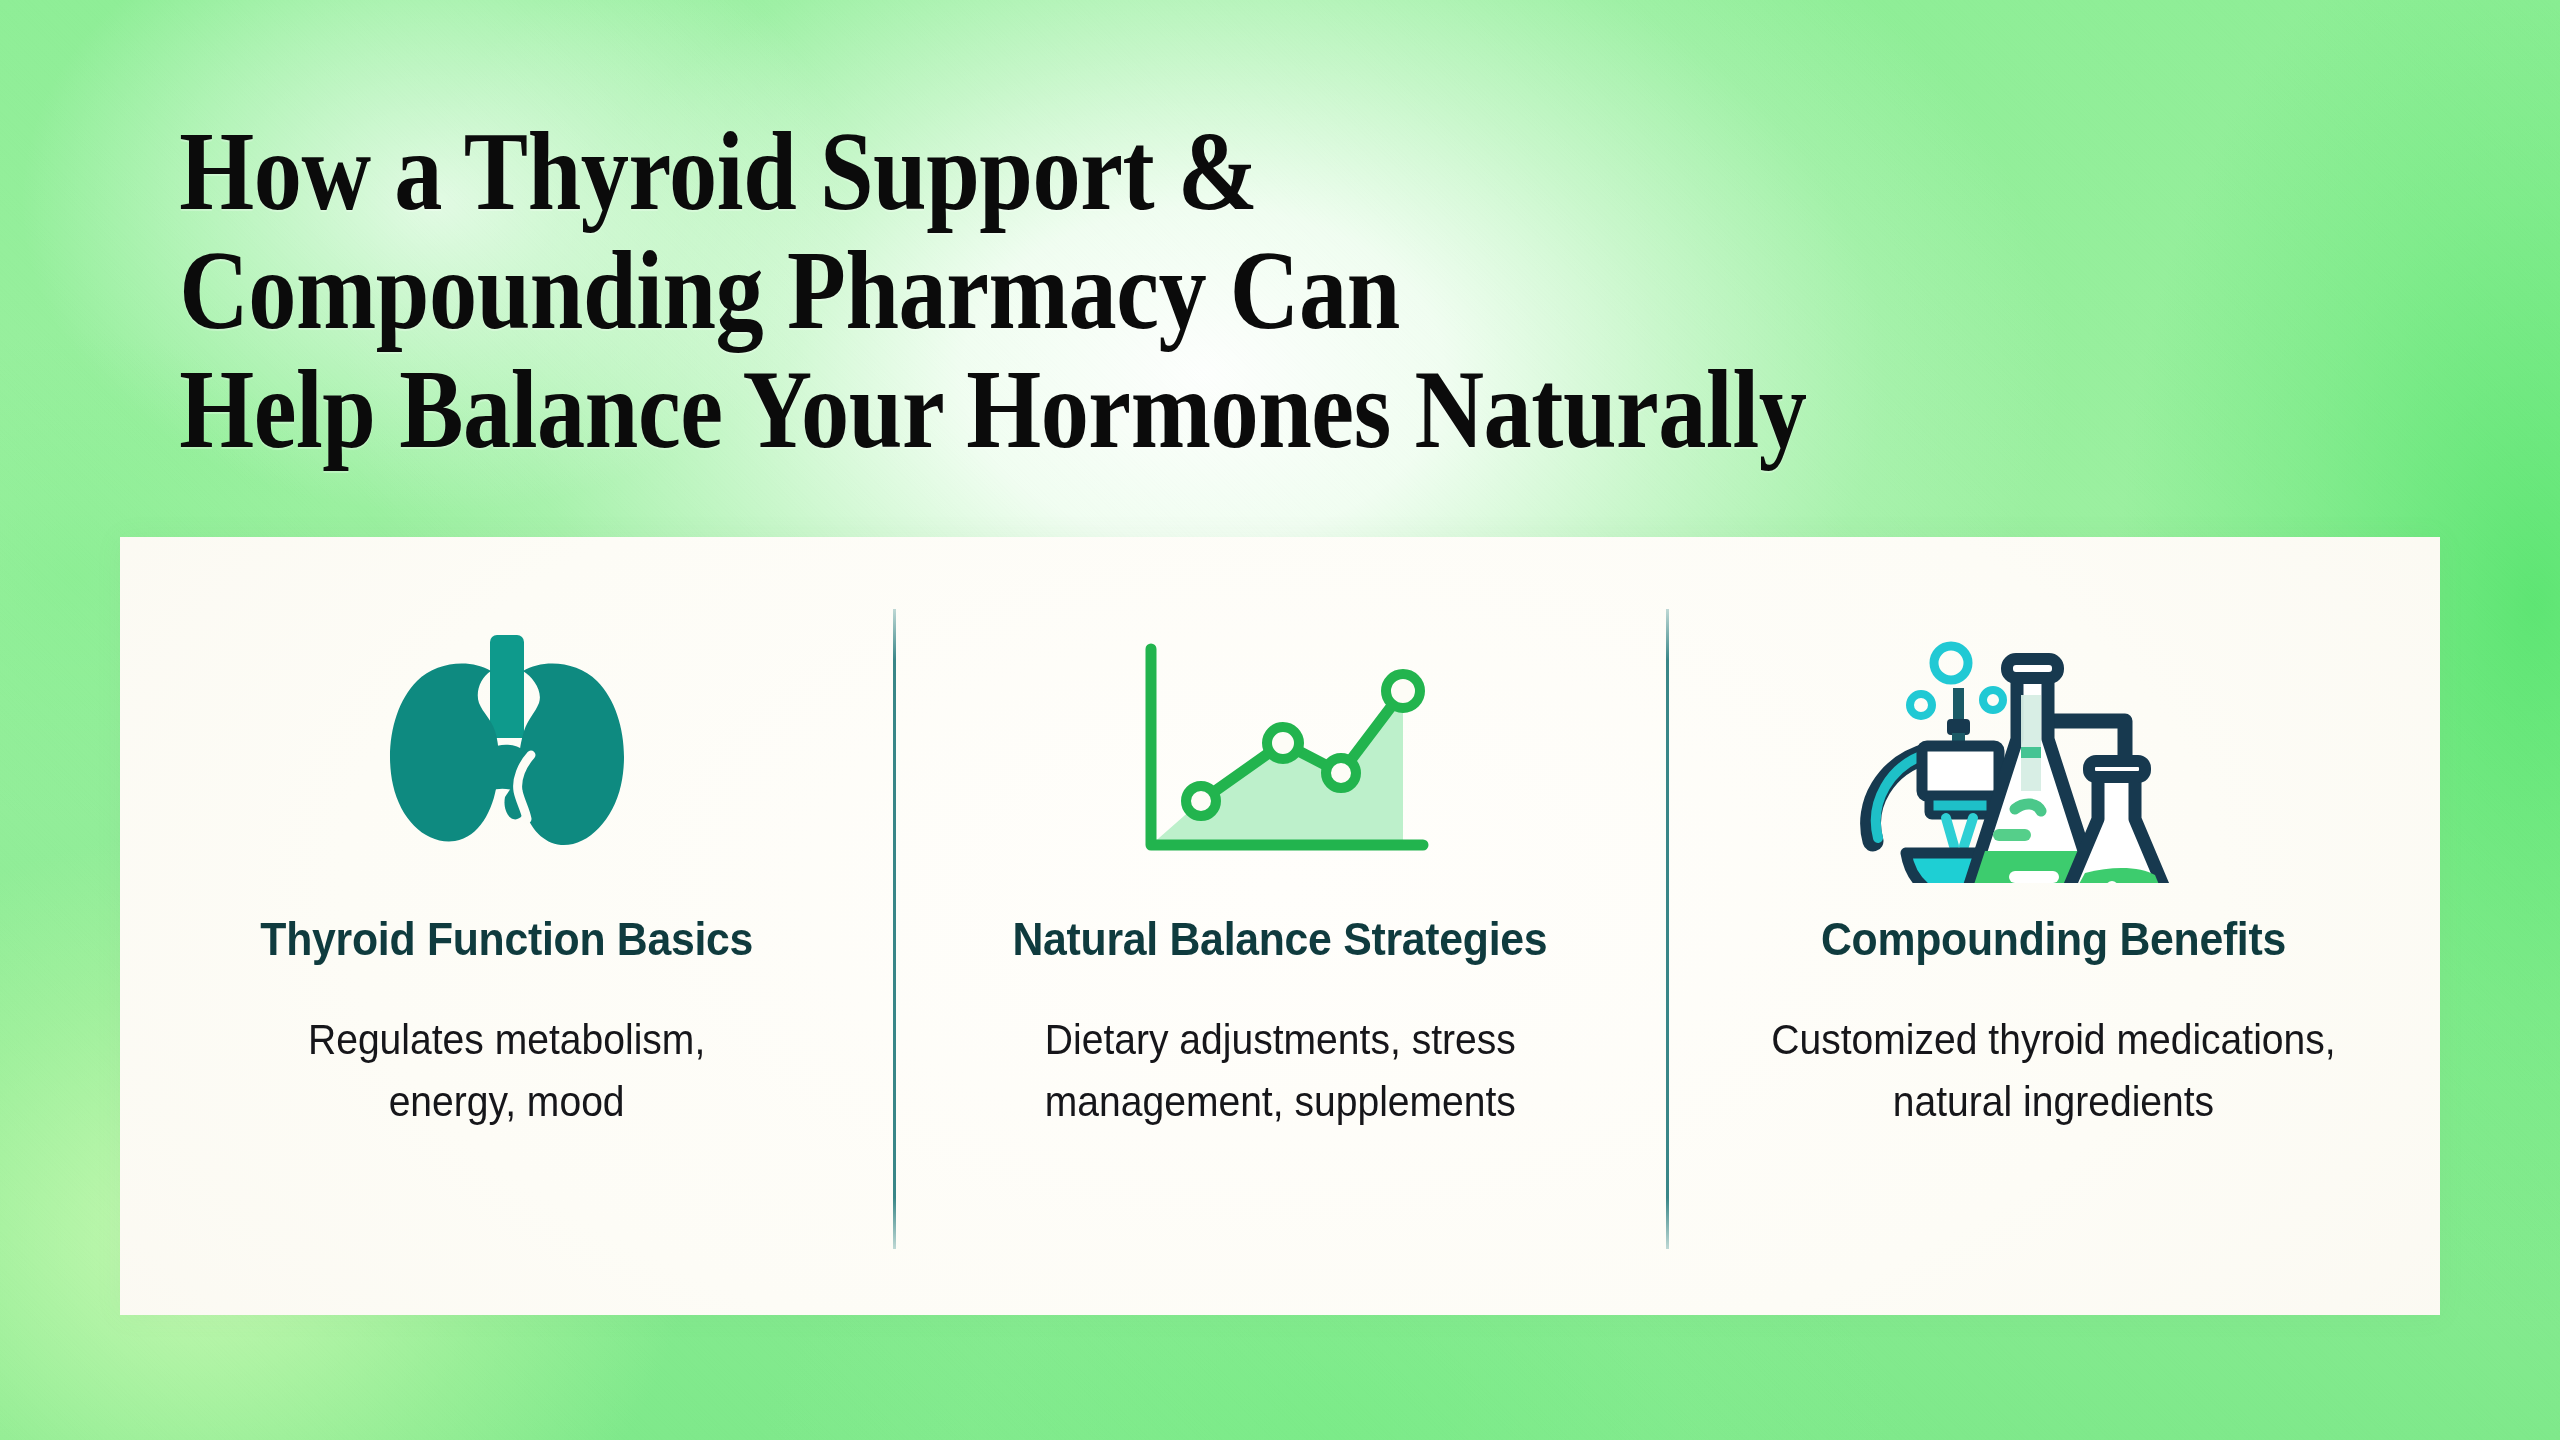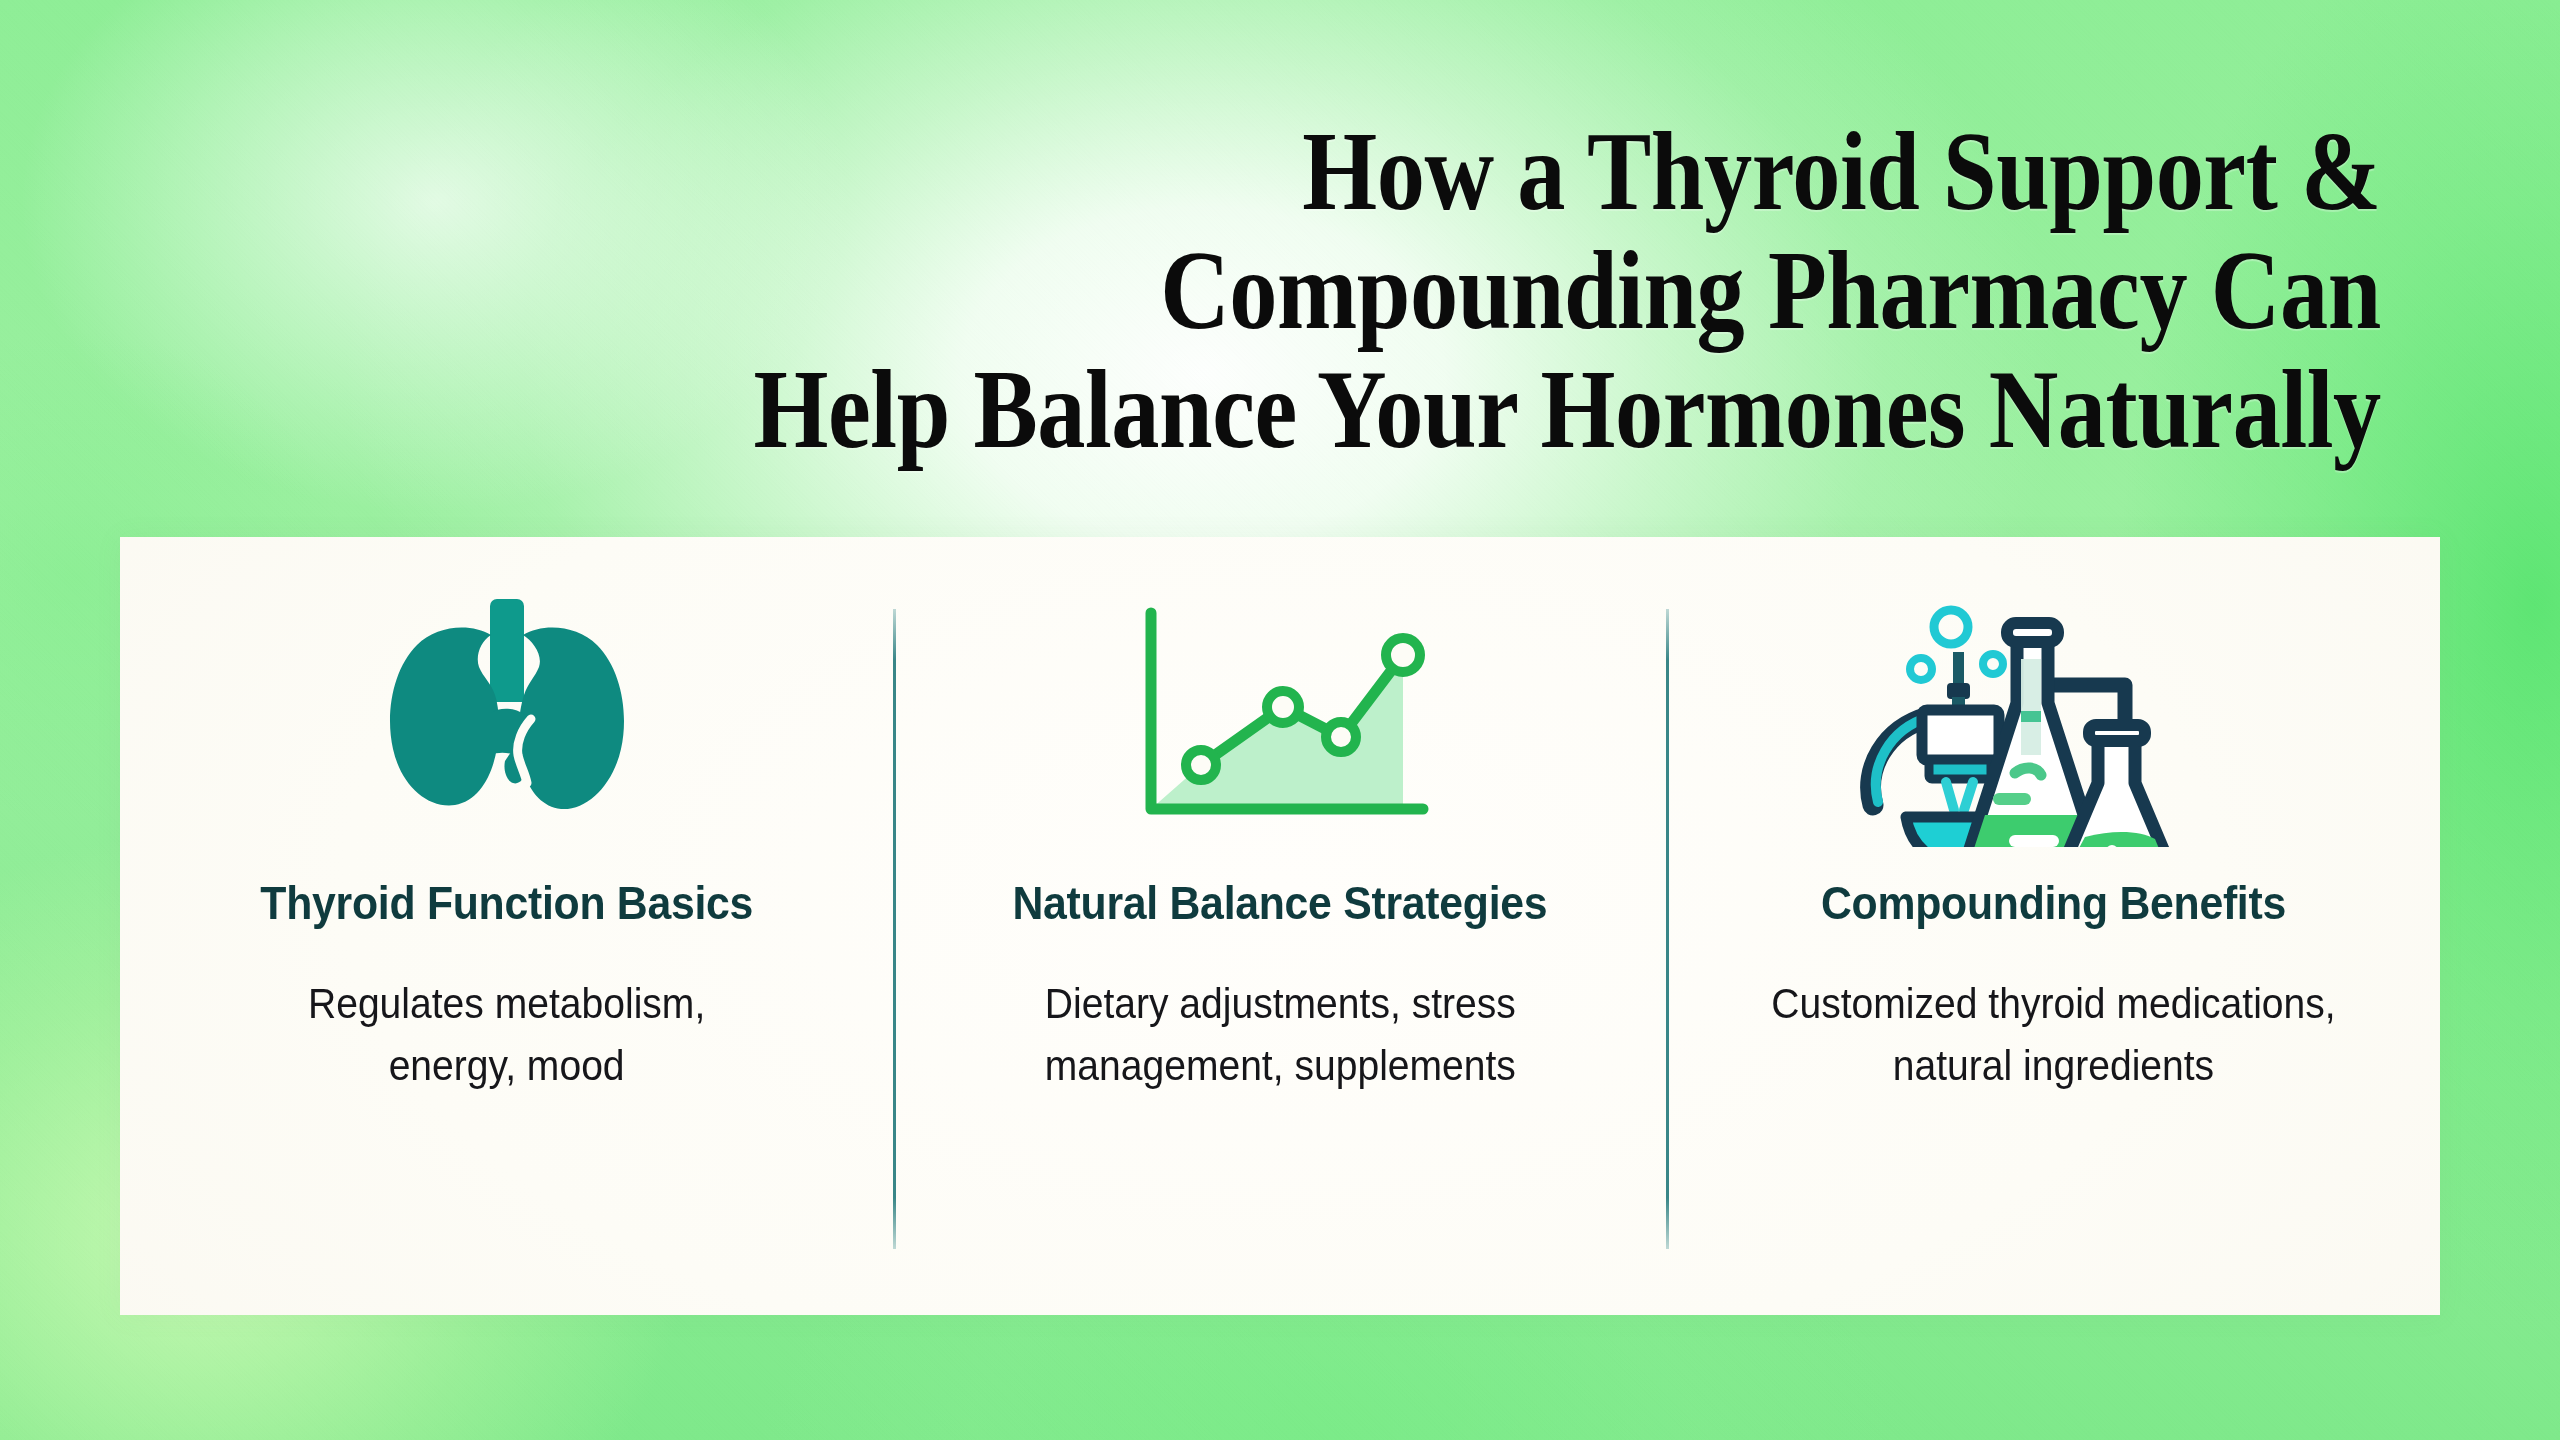--- a/index.html
+++ b/index.html
@@ -83,21 +83,21 @@
         rgba(0,0,0,0.10) 0px, rgba(0,0,0,0.10) 1px,
         rgba(255,255,255,0.0) 1px, rgba(255,255,255,0.0) 3px);
   }
 
   
   #title-block {
     position: absolute;
     left: 0;
     top: 112px;
     width: 2560px;
-    text-align: right;
+    text-align: left;
     z-index: 5;
   }
   .title-line {
     display: block;
     font-family: "Liberation Serif", "DejaVu Serif", serif;
     font-weight: 700;
     font-size: 112px;
     line-height: 119px;
     letter-spacing: -0.5px;
     color: #0B0B0B;
@@ -126,21 +126,21 @@
     inset: 0;
     display: flex;
     flex-direction: row;
   }
   .card {
     position: relative;
     flex: 1 1 0;
     display: flex;
     flex-direction: column;
     align-items: center;
-    padding-top: 60px;
+    padding-top: 96px;
     box-sizing: border-box;
   }
   .divider {
     position: absolute;
     top: 72px;
     width: 3px;
     height: 640px;
     background: linear-gradient(180deg,
         rgba(46,134,134,0.30) 0%,
         rgba(40,124,126,0.92) 8%,

